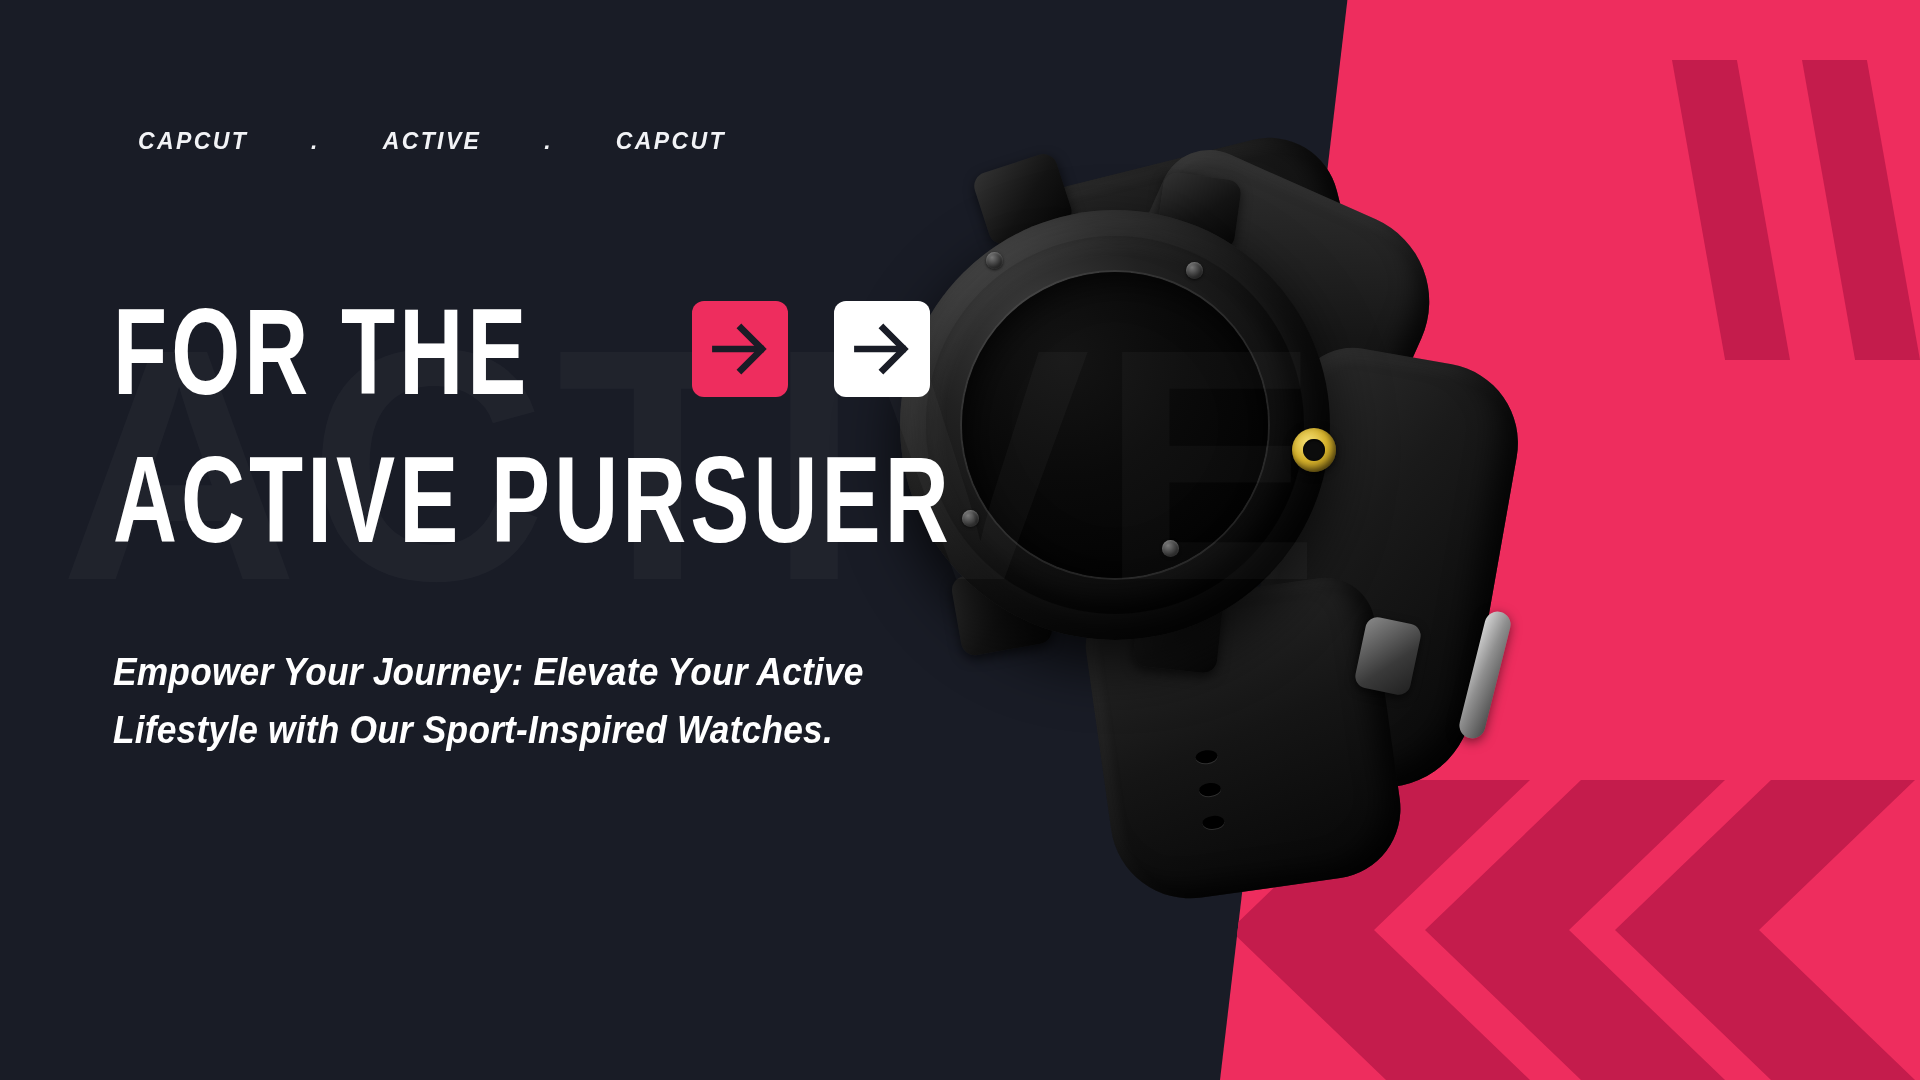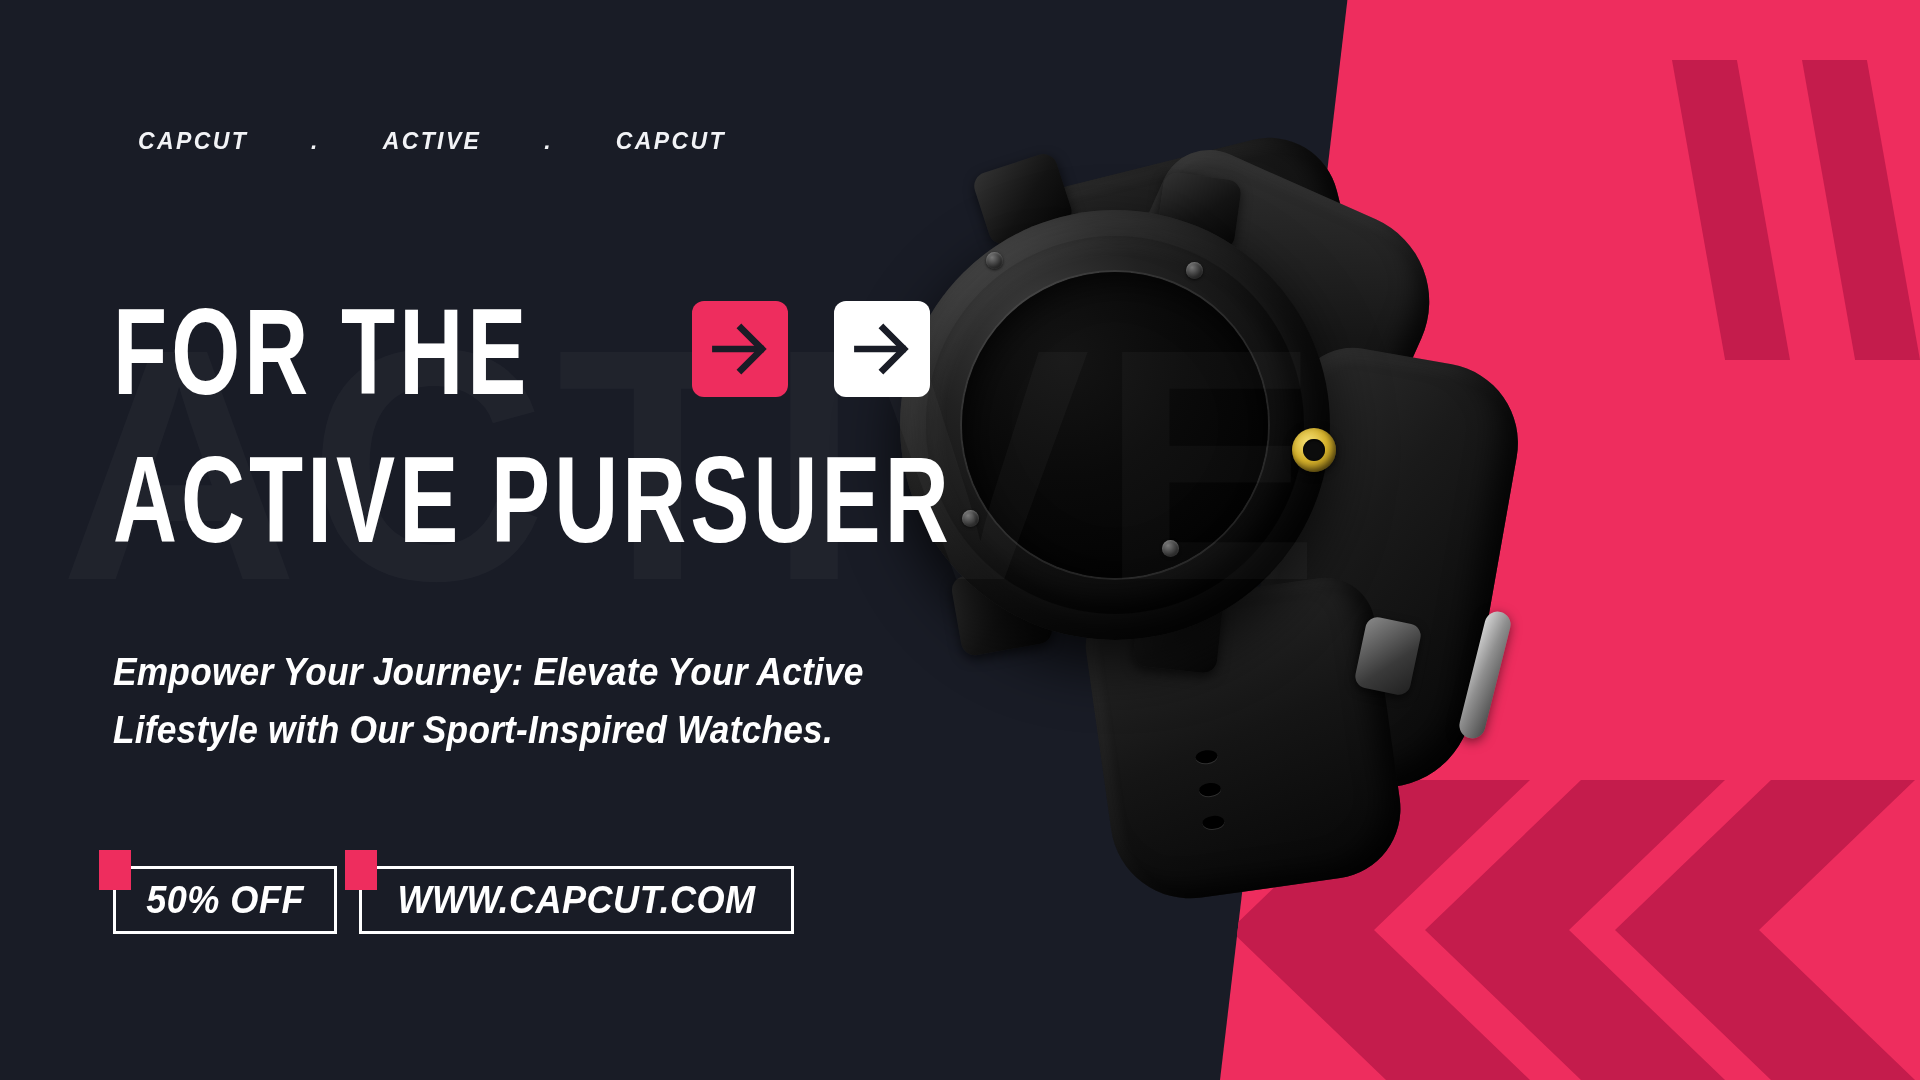--- a/index.html
+++ b/index.html
@@ -295,29 +295,15 @@
         </div>
       </div>
       <div class="hl-line-2">ACTIVE PURSUER</div>
     </div>
 
     <div class="subtitle">
       <div>Empower Your Journey: Elevate Your Active</div>
       <div>Lifestyle with Our Sport-Inspired Watches.</div>
     </div>
 
-    <div class="badges">
-      <div class="badge">
-        <div class="badge-corner"></div>
-        <div class="badge-box">
-          <span class="badge-label">50% OFF</span>
-        </div>
-      </div>
-      <div class="badge">
-        <div class="badge-corner"></div>
-        <div class="badge-box">
-          <span class="badge-label">WWW.CAPCUT.COM</span>
-        </div>
-      </div>
-    </div>
 
   </div>
 </div>
 
 </body></html>

